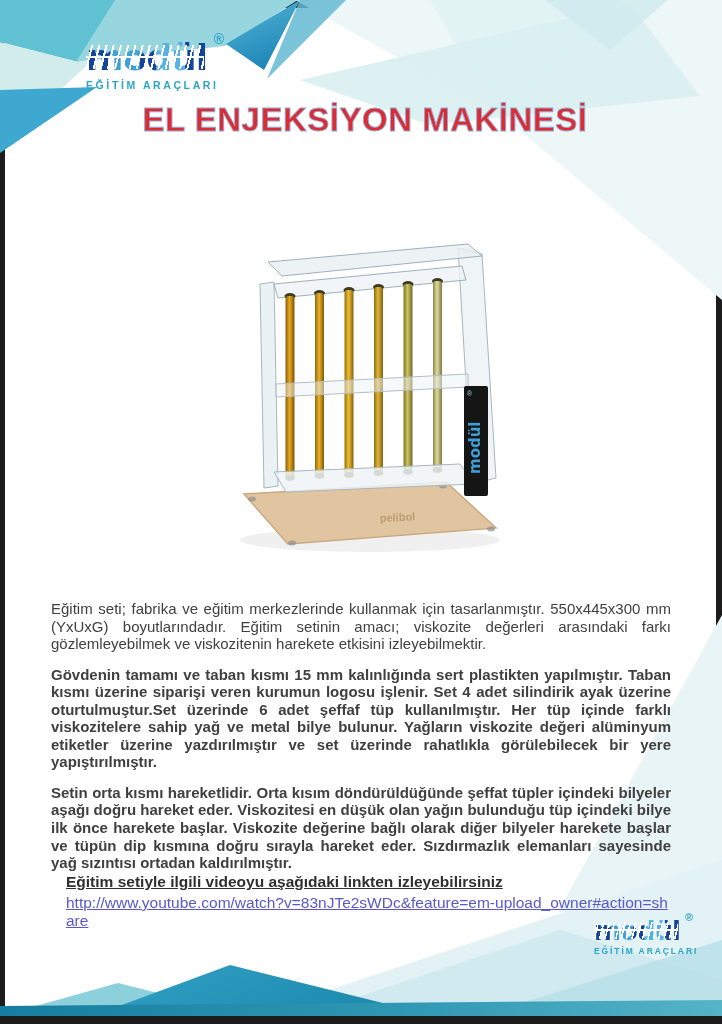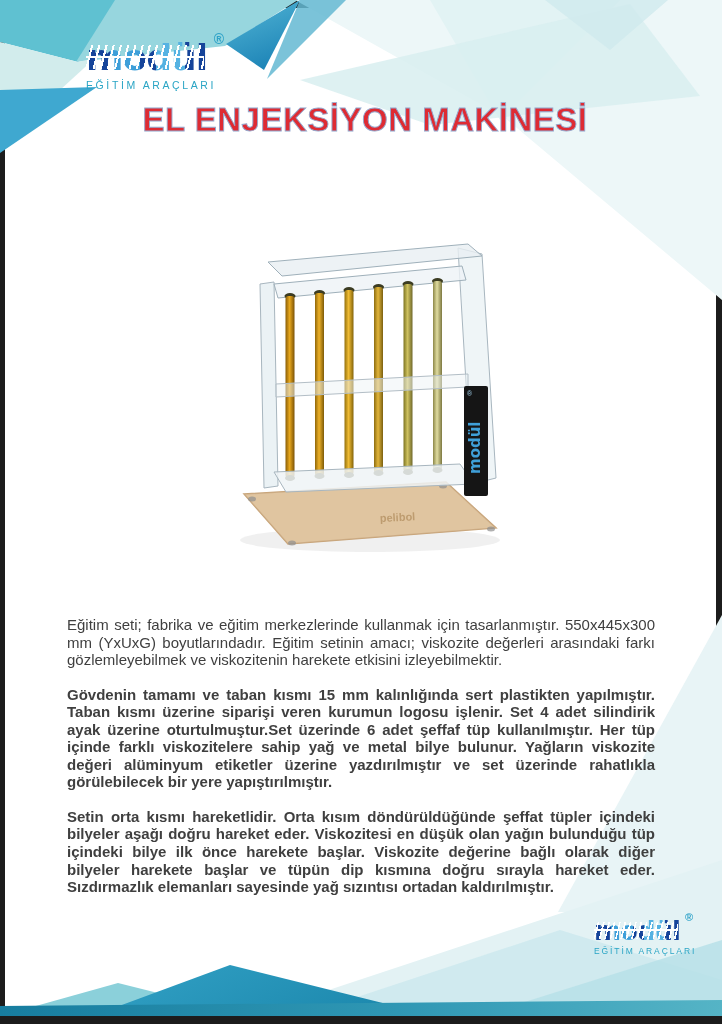--- a/index.html
+++ b/index.html
@@ -36,40 +36,40 @@
   .logo-footer .logo-word { font-size:26px; }
   .logo-footer .logo-grid {
     top:4px; bottom:5px; left:0; right:2px;
     background:
       repeating-linear-gradient(104deg, transparent 0 3.6px, #fff 3.6px 5.2px),
       linear-gradient(to bottom, transparent 0 44%, #fff 44% 54%, transparent 54%);
   }
   .logo-reg { position:absolute; color:#2fa3c8; font-weight:bold; }
   .logo-header .logo-reg { top:-8px; right:-17px; font-size:14px; }
   .logo-footer .logo-reg { top:-6px; right:-13px; font-size:11px; }
-  .logo-tagline { color:#2aa5c5; font-weight:normal; }
+  .logo-tagline { color:#2aa5c5; font-weight:bold; }
   .logo-header .logo-tagline { font-size:10.5px; letter-spacing:2.6px; margin-top:3px; }
   .logo-footer .logo-tagline { font-size:8.5px; letter-spacing:1.9px; margin-top:2px; }
 
   
   .doc-title {
     position:absolute; top:97px; left:0; width:100%; text-align:center; margin:4px;
     font-size:33px; font-weight:800; letter-spacing:0.5px; color:#de2b33;
     -webkit-text-stroke:0.9px #93a9cf;
   }
 
   
   .product-figure { position:absolute; left:230px; top:226px; width:280px; height:334px; }
 
   
   .body-copy {
     position:absolute; left:50px; top:599px; width:622px;
     font-size:15px; line-height:1.17; color:#3f3f3f; text-align:justify;
   }
-  .body-copy p { margin:17px; }
+  .body-copy p { margin:1px; }
   .body-copy p + p { margin-top:13px;font-weight:bold; }
 
   
   .video-section { position:absolute; left:66px; top:873px; width:606px; }
   .video-heading {
     margin:0; font-size:15.5px; font-weight:bold; color:#2f2f2f; text-decoration:underline;
   }
   .video-link {
     display:inline-block; margin-top:3px; font-size:15.5px; color:#5a58c8; text-decoration:underline;
     word-break:break-all;
@@ -223,20 +223,24 @@
       <text x="237" y="170" font-size="7" fill="#9fcde8">®</text>
     </g>
   </svg>
 
   <div class="body-copy">
     <p>Eğitim seti; fabrika ve eğitim merkezlerinde kullanmak için tasarlanmıştır. 550x445x300 mm (YxUxG) boyutlarındadır. Eğitim setinin amacı; viskozite değerleri arasındaki farkı gözlemleyebilmek ve viskozitenin harekete etkisini izleyebilmektir.</p>
     <p>Gövdenin tamamı ve taban kısmı 15 mm kalınlığında sert plastikten yapılmıştır. Taban kısmı üzerine siparişi veren kurumun logosu işlenir. Set 4 adet silindirik ayak üzerine oturtulmuştur.Set üzerinde 6 adet şeffaf tüp kullanılmıştır. Her tüp içinde farklı viskozitelere sahip yağ ve metal bilye bulunur. Yağların viskozite değeri alüminyum etiketler üzerine yazdırılmıştır ve set üzerinde rahatlıkla görülebilecek bir yere yapıştırılmıştır.</p>
     <p>Setin orta kısmı hareketlidir. Orta kısım döndürüldüğünde şeffat tüpler içindeki bilyeler aşağı doğru hareket eder. Viskozitesi en düşük olan yağın bulunduğu tüp içindeki bilye ilk önce harekete başlar. Viskozite değerine bağlı olarak diğer bilyeler harekete başlar ve tüpün dip kısmına doğru sırayla hareket eder. Sızdırmazlık elemanları sayesinde yağ sızıntısı ortadan kaldırılmıştır.</p>
   </div>
 
+  <div class="video-section">
+    <p class="video-heading">Eğitim setiyle ilgili videoyu aşağıdaki linkten izleyebilirsiniz</p>
+    <a class="video-link" href="#">http://www.youtube.com/watch?v=83nJTe2sWDc&amp;feature=em-upload_owner#action=share</a>
+  </div>
 
   <div class="brand-logo logo-footer" style="left:594px; top:918px;">
     <span class="logo-word-wrap">
       <span class="logo-word">modül</span>
       <span class="logo-grid"></span>
       <span class="logo-reg">®</span>
     </span>
     <div class="logo-tagline">EĞİTİM ARAÇLARI</div>
   </div>
 

